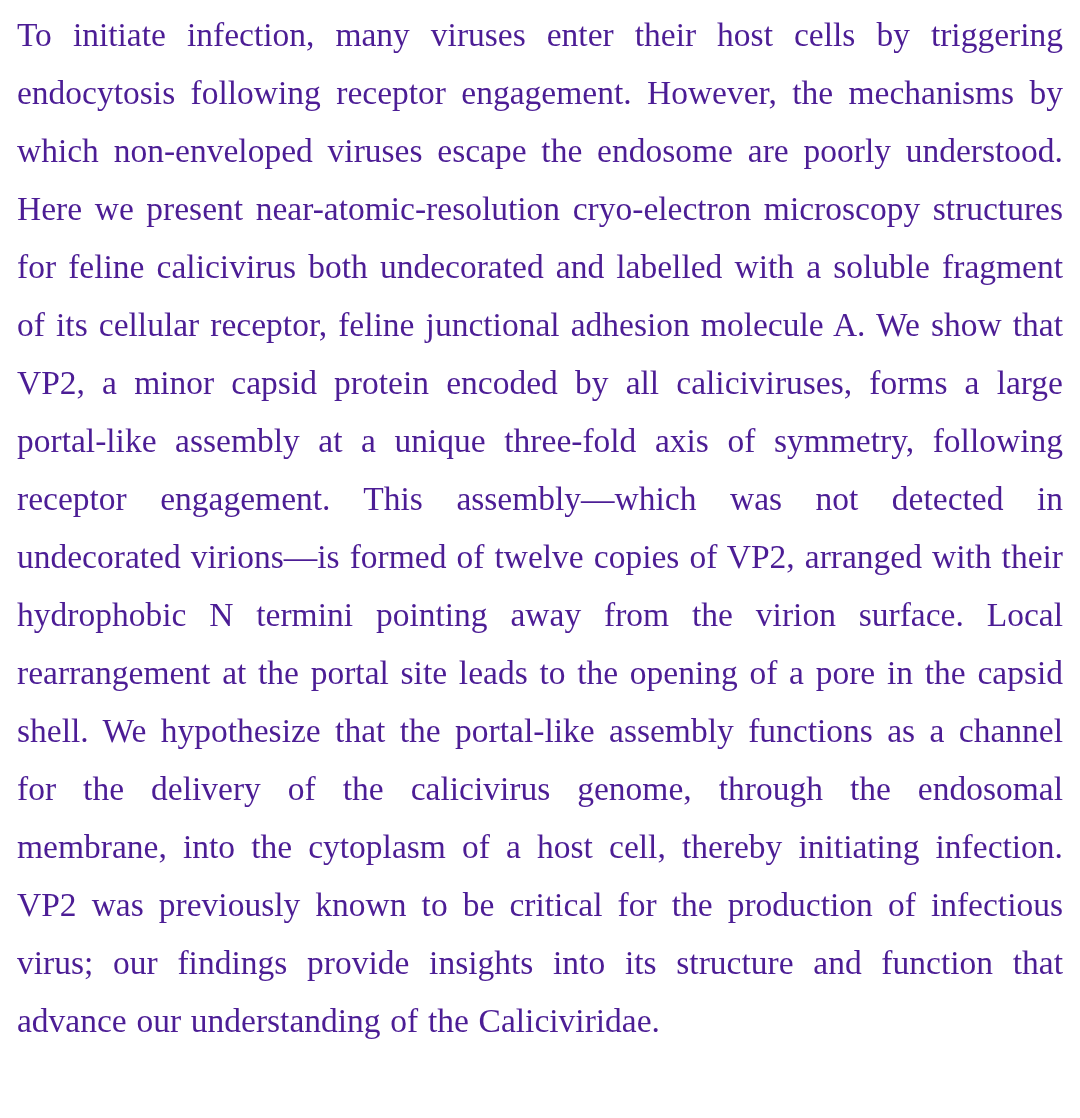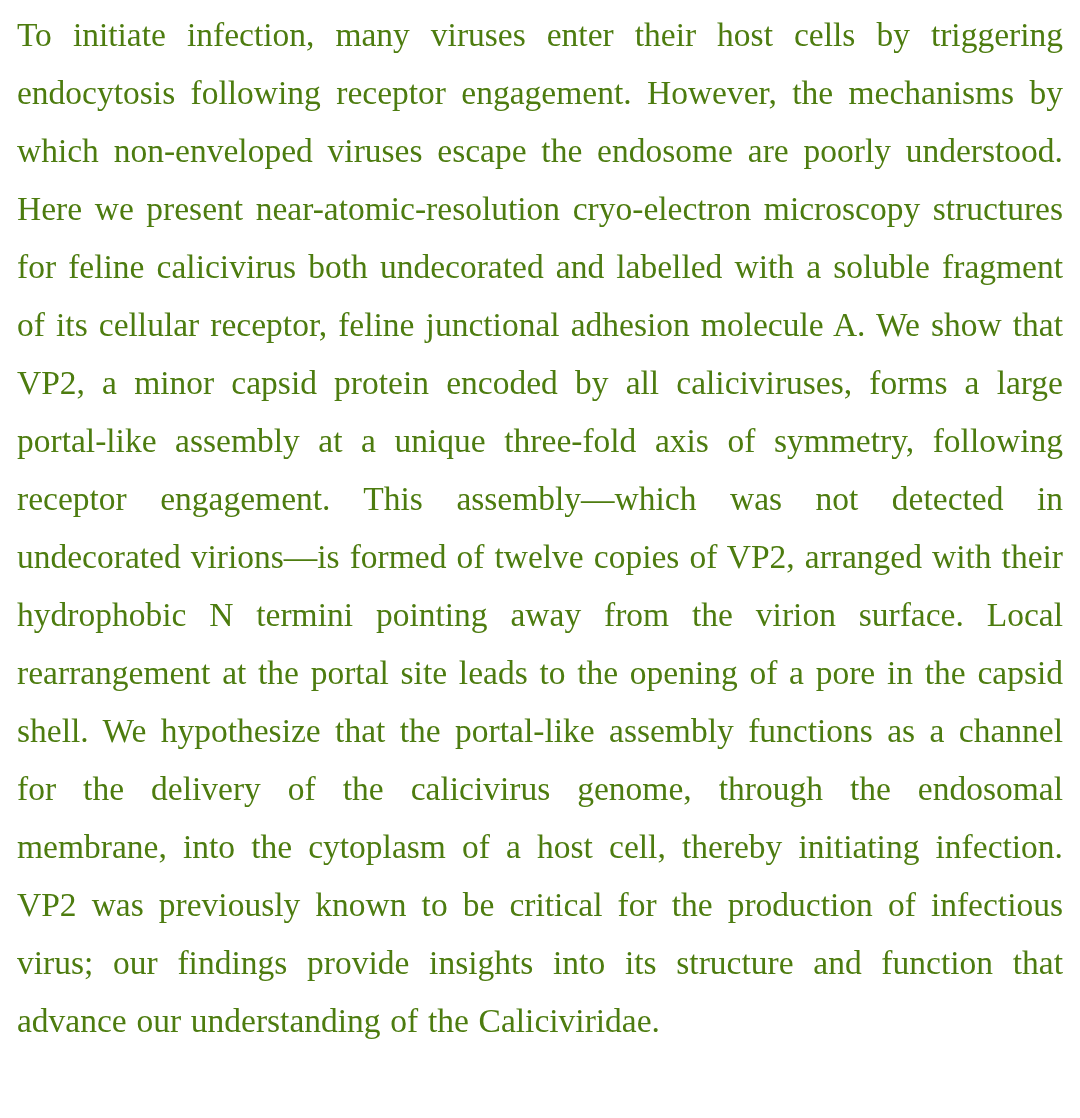--- a/index.html
+++ b/index.html
@@ -18,21 +18,21 @@
     width: 1080px;
     height: 1118px;
     padding: 6px 17px 0 17px;
     background: #ffffff;
   }
   .abstract {
     margin: 0;
     font-family: "Liberation Serif", "DejaVu Serif", serif;
     font-size: 33.5px;
     line-height: 58px;
-    color: #4d7c0f;
+    color: #4c1d95;
     text-align: justify;
     text-justify: inter-word;
     word-spacing: 0.04em;
   }
 </style>
 </head>
 <body>
 
 <div class="page">
   <p class="abstract">To initiate infection, many viruses enter their host cells by triggering endocytosis following receptor engagement. However, the mechanisms by which non-enveloped viruses escape the endosome are poorly understood. Here we present near-atomic-resolution cryo-electron microscopy structures for feline calicivirus both undecorated and labelled with a soluble fragment of its cellular receptor, feline junctional adhesion molecule A. We show that VP2, a minor capsid protein encoded by all caliciviruses, forms a large portal-like assembly at a unique three-fold axis of symmetry, following receptor engagement. This assembly—which was not detected in undecorated virions—is formed of twelve copies of VP2, arranged with their hydrophobic N termini pointing away from the virion surface. Local rearrangement at the portal site leads to the opening of a pore in the capsid shell. We hypothesize that the portal-like assembly functions as a channel for the delivery of the calicivirus genome, through the endosomal membrane, into the cytoplasm of a host cell, thereby initiating infection. VP2 was previously known to be critical for the production of infectious virus; our findings provide insights into its structure and function that advance our understanding of the Caliciviridae.</p>

